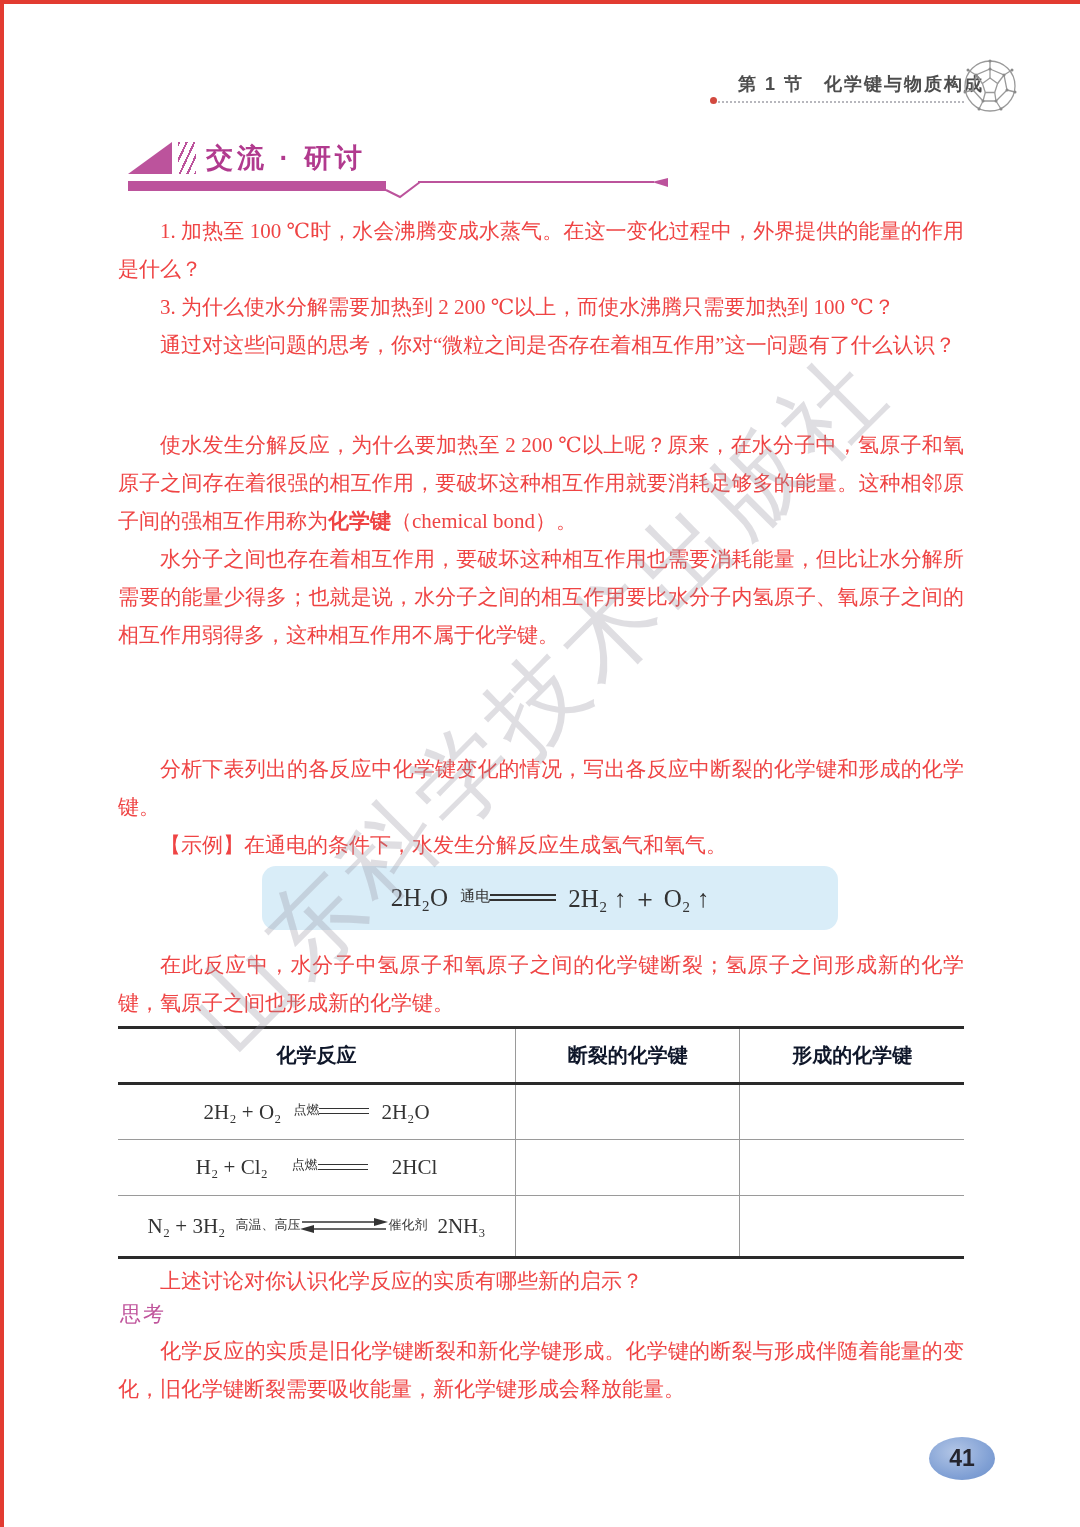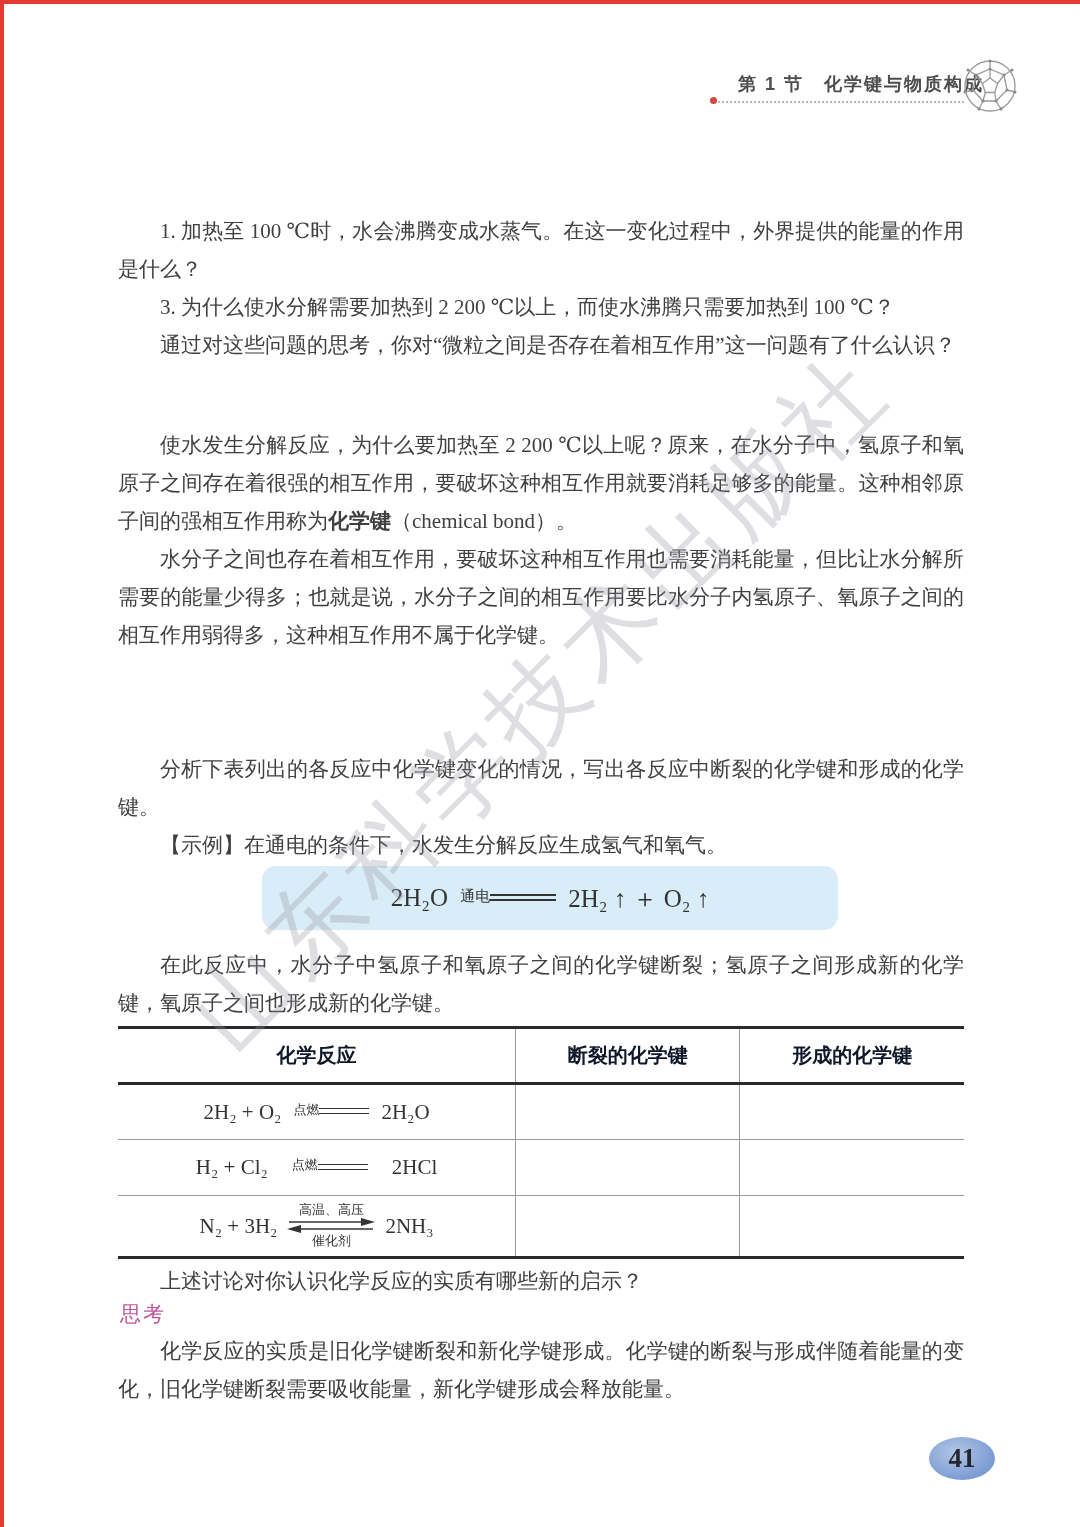--- a/index.html
+++ b/index.html
@@ -20,21 +20,21 @@
   .banner { position:absolute; left:128px; width:545px; height:62px; }
   .b-tri   { position:absolute; left:0; top:2px; width:0; height:0;
              border-bottom:32px solid #bc539c; border-left:44px solid transparent; }
   .b-hatch { position:absolute; left:50px; top:2px; width:18px; height:32px;
              background:repeating-linear-gradient(115deg,#bc539c 0 2px,transparent 2px 7px); }
   .b-title { position:absolute; left:78px; top:0px; font-family:"Liberation Sans",sans-serif;
              font-size:27px; font-weight:bold; color:#b13a8e; letter-spacing:4px; white-space:nowrap; }
   .b-svg   { position:absolute; left:0; top:38px; }
 
   
-  .txt { position:absolute; left:118px; width:846px; font-size:21px; line-height:38px; color:#404040;
+  .txt { position:absolute; left:118px; width:846px; font-size:21px; line-height:38px; color:#ef4444;
          text-align:justify; }
   .txt p { text-indent:2em; }
   .b-term { font-weight:bold; }
 
   .think-label { position:absolute; left:120px; top:1300px; font-family:"Liberation Sans",sans-serif;
                  font-size:21px; color:#c0559c; letter-spacing:2px; }
 
   
   .eq-box { position:absolute; left:262px; top:866px; width:576px; height:64px; background:#d9edf8;
             border-radius:14px; display:flex; align-items:center; justify-content:center; }
@@ -50,28 +50,28 @@
                  padding:6px 4px; text-align:center; }
   .rx-table thead tr { border-top:3px solid #2a2a2a; border-bottom:3px solid #2a2a2a; }
   .rx-table td { border-top:1px solid #9a9a9a; text-align:center; vertical-align:middle; }
   .rx-table tbody tr:last-child { border-bottom:3px solid #2a2a2a; }
   .rx-table td + td, .rx-table th + th { border-left:1px solid #9a9a9a; }
   .rx-table .c1 { width:47%; height:56px; }
   .rx-table .c2 { width:26.5%; }
   .rx-table .c3 { width:26.5%; }
   .tbl-cond .cond-top { font-size:13px; }
   .tbl-cond .cond-dline { width:50px; height:6px; border-top:1.7px solid #333; border-bottom:1.7px solid #333; }
-  .rev { display:inline-flex; flex-direction:column; align-items:center; margin:0 10px; transform:translateY(-1px); }
+  .rev { display:inline-flex; align-items:center; margin:0 10px; transform:translateY(-1px); }
   .rev-lbl { font-family:"Liberation Sans",sans-serif; font-size:13px; line-height:1.2; color:#333; }
 
   
   .badge { position:absolute; left:929px; top:1437px; width:66px; height:43px; border-radius:50%;
            background:radial-gradient(ellipse at 40% 35%, #b3c6e6 0%, #7f9fd4 65%, #6d8fc8 100%);
            display:flex; align-items:center; justify-content:center; }
-  .badge span { font-family:Liberation Serif, serif; font-size:27px; font-weight:bold; color:#25252e; }
+  .badge span { font-family:Liberation Sans, sans-serif; font-size:23px; font-weight:bold; color:#25252e; }
 
   
   .watermark { position:absolute; left:50%; top:46%; transform:translate(-50%,-50%) rotate(-45deg);
                font-size:96px; letter-spacing:8px; white-space:nowrap; color:rgba(148,146,158,0.30);
                z-index:4; pointer-events:none; font-family:"Liberation Serif",serif; }
 </style>
 </head>
 <body>
 
 <div class="page">
@@ -110,20 +110,31 @@
         <circle cx="30" cy="5" r="1.5"></circle>
         <circle cx="52" cy="14" r="1.5"></circle>
       <circle cx="8" cy="14" r="1.5"></circle>
         <circle cx="5" cy="36" r="1.5"></circle>
         <circle cx="55" cy="36" r="1.5"></circle>
       <circle cx="19" cy="53" r="1.5"></circle>
         <circle cx="41" cy="53" r="1.5"></circle>
     </g>
   </svg>
 
+  <div class="banner" style="top:140px;">
+    <div class="b-tri"></div>
+    <div class="b-hatch"></div>
+    <div class="b-title">交流 · 研讨</div>
+    <svg class="b-svg" width="545" height="24">
+      <rect x="0" y="3" width="258" height="10" fill="#bc539c"></rect>
+      <path d="M258 12 L272 19 L292 4" stroke="#bc539c" stroke-width="2" fill="none"></path>
+      <line x1="290" y1="4" x2="526" y2="4" stroke="#bc539c" stroke-width="2"></line>
+      <polygon points="524,4 540,0 540,9" fill="#bc539c"></polygon>
+    </svg>
+  </div>
 
   <div class="txt" style="top:212px;">
     <p>1. 加热至 100 ℃时，水会沸腾变成水蒸气。在这一变化过程中，外界提供的能量的作用是什么？</p>
     <p>3. 为什么使水分解需要加热到 2 200 ℃以上，而使水沸腾只需要加热到 100 ℃？</p>
     <p>通过对这些问题的思考，你对“微粒之间是否存在着相互作用”这一问题有了什么认识？</p>
   </div>
 
   <div class="txt" style="top:426px;">
     <p><span>使水发生分解反应，为什么要加热至 2 200 ℃以上呢？原来，在水分子中，氢原子和氧原子之间存在着很强的相互作用，要破坏这种相互作用就要消耗足够多的能量。这种相邻原子间的强相互作用称为</span><span class="b-term">化学键</span><span>（chemical bond）。</span></p>
     <p>水分子之间也存在着相互作用，要破坏这种相互作用也需要消耗能量，但比让水分解所需要的能量少得多；也就是说，水分子之间的相互作用要比水分子内氢原子、氧原子之间的相互作用弱得多，这种相互作用不属于化学键。</p>

